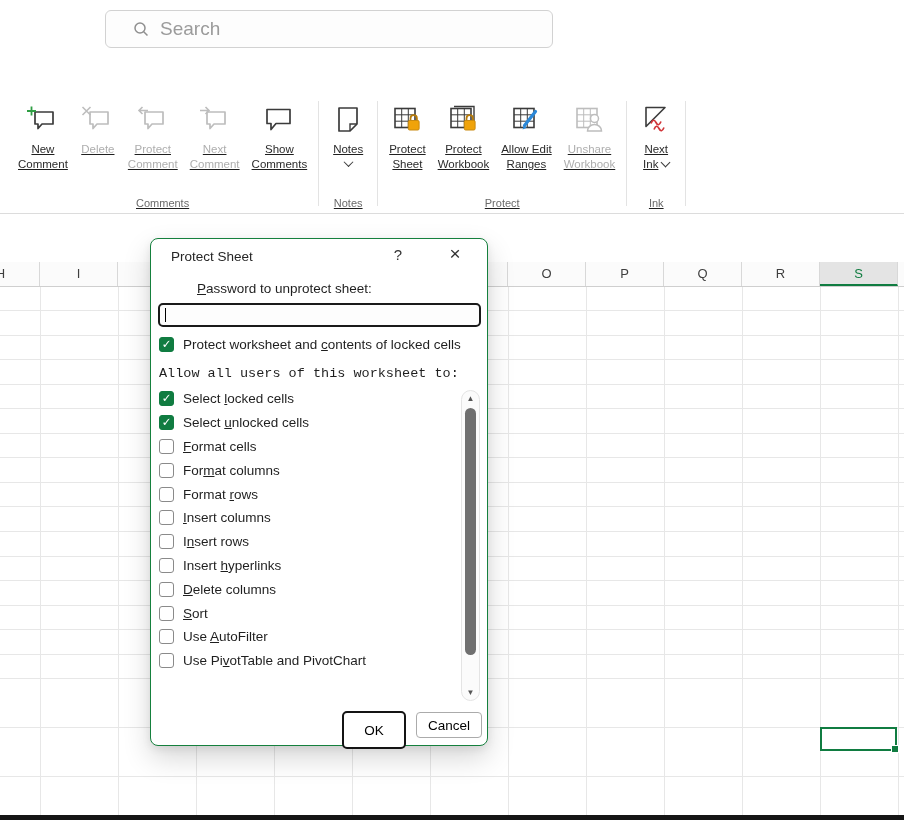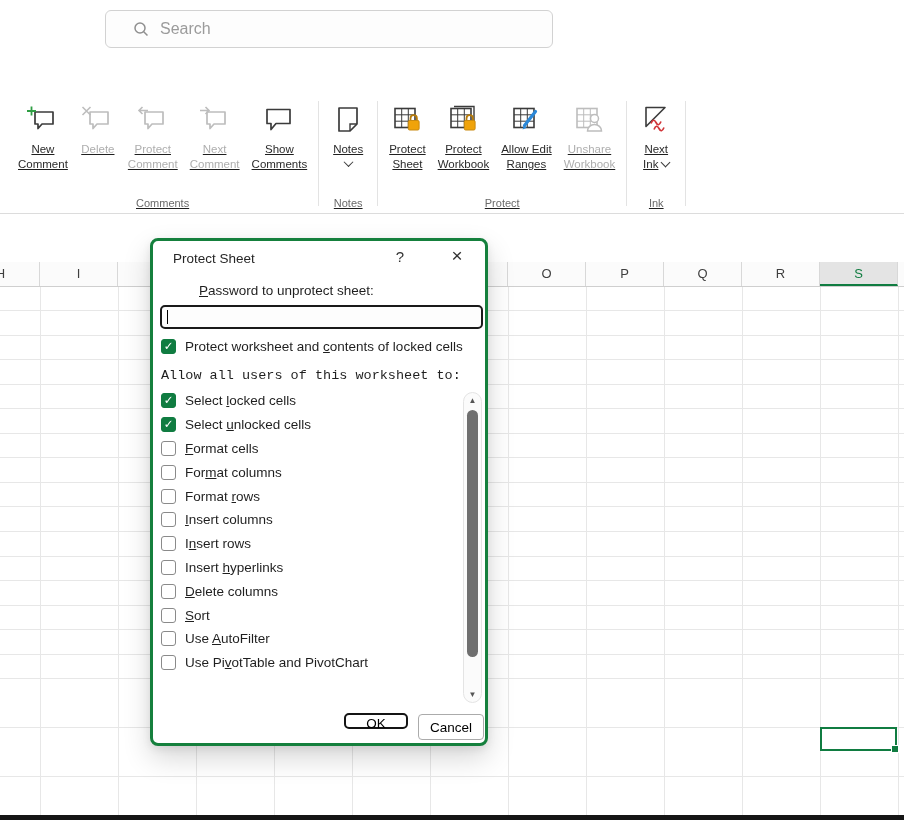--- a/index.html
+++ b/index.html
@@ -1,21 +1,21 @@
 <!DOCTYPE html>
 <html><head>
 <meta charset="utf-8">
 <style>
   html,body{margin:0;padding:0;}
   body{width:904px;height:820px;position:relative;overflow:hidden;background:#fff;
        font-family:"Liberation Sans",sans-serif;color:#1f1f1f;}
   
   .searchbox{position:absolute;left:105px;top:10px;width:448px;height:38px;box-sizing:border-box;
     border:1px solid #d2d2d2;border-radius:6px;background:#fdfdfd;display:flex;align-items:center;
-    gap:11px;padding-left:27px;font-size:16px;color:#9b9b9b;text-align:right;}
+    gap:11px;padding-left:27px;font-size:19px;color:#9b9b9b;text-align:right;}
   
   .menubar{position:absolute;left:0;top:61px;height:31px;display:flex;gap:27px;align-items:center;
     padding-left:2px;font-size:15px;color:#161616;margin-top:44px;}
   .mtab{cursor:pointer;}
   
   .ribbon{position:absolute;left:0;top:92px;width:904px;height:122px;box-sizing:border-box;
     border-bottom:1px solid #dcdcdc;display:flex;padding:8px 0 0 12px;background:#fff;}
   .rgroup{display:flex;flex-direction:column;align-items:center;text-decoration:underline;}
   .rbtns{display:flex;align-items:flex-start;}
   .rbtn{display:flex;flex-direction:column;align-items:center;padding:2px 6px;cursor:pointer;}
@@ -40,21 +40,21 @@
   .grid{position:absolute;left:0;top:72px;width:904px;height:528px;
     background-image:
       repeating-linear-gradient(to right,#e7e7e7 0 1px,transparent 1px 78px),
       repeating-linear-gradient(to bottom,transparent 0 23.5px,#e7e7e7 23.5px 24.5px);
     background-position:40px 0,0 0;}
   .active-cell{position:absolute;left:820px;top:512px;width:77px;height:24px;box-sizing:border-box;
     border:2px solid #107C41;background:#fff;}
   .handle{position:absolute;right:-4px;bottom:-4px;width:6px;height:6px;background:#107C41;border:1px solid #fff;}
   
   .dialog{position:absolute;left:150px;top:238px;width:338px;height:508px;box-sizing:border-box;
-    background:#fff;border:3px solid #15803d;border-radius:8px;z-index:5;font-size:13.5px;
+    background:#fff;border:1px solid #15803d;border-radius:8px;z-index:5;font-size:13.5px;
     box-shadow:0 12px 28px rgba(0,0,0,.16),0 3px 8px rgba(0,0,0,.08);}
   .dtitle{position:absolute;left:20px;top:10px;font-size:13.5px;color:#262626;}
   .dhelp{position:absolute;left:238px;top:7px;width:18px;text-align:center;font-size:15px;color:#333;cursor:pointer;}
   .dclose{position:absolute;left:294px;top:4px;width:20px;text-align:center;font-size:19px;color:#333;cursor:pointer;}
   .plabel{position:absolute;left:8px;top:42px;margin-left:38px;}
   .pinput{position:absolute;left:7px;top:64px;width:323px;height:24px;box-sizing:border-box;
     border:2px solid #1a1a1a;border-radius:5px;background:#fdfdfd;}
   .caret{position:absolute;left:5px;top:3px;width:1px;height:14px;background:#000;}
   .optrow{position:absolute;left:8px;top:98px;display:flex;align-items:center;gap:9px;}
   .allowlabel{position:absolute;left:8px;top:127px;font-family:Liberation Mono, monospace;}
@@ -62,21 +62,21 @@
   .permrow{height:23.8px;display:flex;align-items:center;gap:9px;cursor:pointer;}
   .cb{width:15px;height:15px;box-sizing:border-box;border:1px solid #8a8a8a;border-radius:3px;
     background:#fff;flex:0 0 15px;text-align:center;line-height:13px;font-size:11.5px;cursor:pointer;}
   .cb.checked{background:#107C41;border-color:#107C41;color:#fff;}
   .u{text-decoration:underline;}
   .scroll{position:absolute;left:310px;top:151px;width:19px;height:311px;box-sizing:border-box;
     background:#fbfbfb;border:1px solid #e4e4e4;border-radius:10px;}
   .sarrow{position:absolute;left:0;width:100%;text-align:center;font-size:8px;color:#555;cursor:pointer;}
   .sarrow.up{top:3px;} .sarrow.down{bottom:3px;}
   .sthumb{position:absolute;left:3px;top:17px;width:11px;height:247px;background:#6f6f6f;border-radius:6px;cursor:pointer;}
-  .okbtn{position:absolute;left:191px;top:472px;width:64px;height:16px;box-sizing:border-box;
+  .okbtn{position:absolute;left:191px;top:472px;width:64px;height:38px;box-sizing:border-box;
     border:2px solid #141414;border-radius:5px;background:#fff;font-size:13.5px;font-family:inherit;cursor:pointer;}
   .cancelbtn{position:absolute;left:265px;top:473px;width:66px;height:26px;box-sizing:border-box;
     border:1px solid #ababab;border-radius:4px;background:#fff;font-size:13.5px;font-family:inherit;cursor:pointer;}
   .bottombar{position:absolute;left:0;bottom:0;width:904px;height:5px;background:#151515;}
 </style>
 </head>
 <body>
 
 <div class="searchbox">
   <span style="display:flex;">

